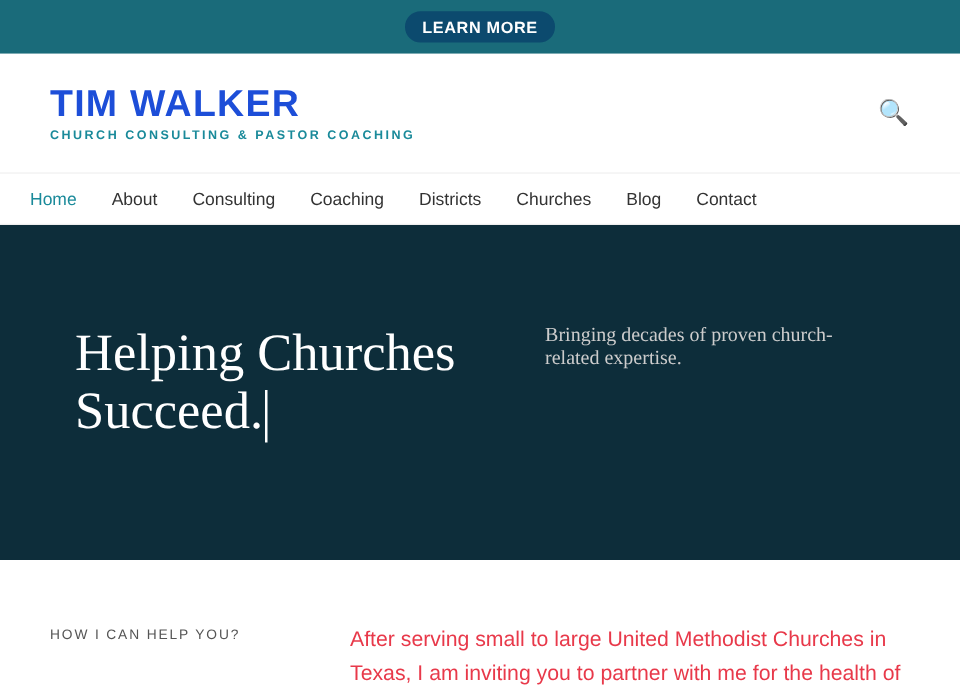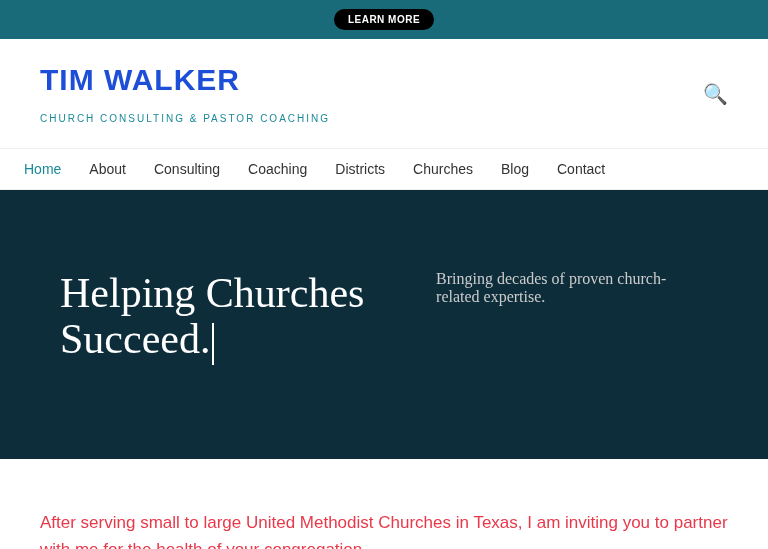--- a/index.html
+++ b/index.html
@@ -15,26 +15,26 @@
       display: flex;
       align-items: center;
       justify-content: center;
       gap: 12px;
     }
     .top-banner-text {
       font-size: 13px;
       color: white;
     }
     .learn-more-btn {
-      background-color: #000000;
+      background-color: #0c4a6e;
       color: white;
       border: none;
       border-radius: 20px;
       padding: 5px 14px;
-      font-size: 10px;
+      font-size: 13px;
       font-weight: bold;
       letter-spacing: 0.5px;
       text-transform: uppercase;
       cursor: pointer;
     }
 
     
     .header {
       background: white;
       padding: 24px 40px;
@@ -51,21 +51,22 @@
       letter-spacing: 1px;
       font-family: Arial, Helvetica, sans-serif;
       text-transform: uppercase;
     }
     .logo-subtitle {
       font-size: 10px;
       color: #1a8a9a;
       letter-spacing: 2px;
       text-transform: uppercase;
       font-family: Arial, Helvetica, sans-serif;
-      margin-top: 16px;
+      margin-top: 2px;
+      font-weight: bold;
     }
     .search-icon {
       font-size: 20px;
       color: #444;
       cursor: pointer;
     }
 
     
     .nav {
       background: white;
@@ -171,14 +172,15 @@
 </nav>
 
 <div class="hero">
   <div class="hero-title">
     <span>Helping Churches Succeed.</span><span class="cursor"></span>
   </div>
   <div class="hero-subtitle">Bringing decades of proven church-related expertise.</div>
 </div>
 
 <div class="content-section">
+  <div class="content-label">HOW I CAN HELP YOU?</div>
   <div class="content-text">After serving small to large United Methodist Churches in Texas, I am inviting you to partner with me for the health of your congregation.</div>
 </div>
 
 </body></html>

